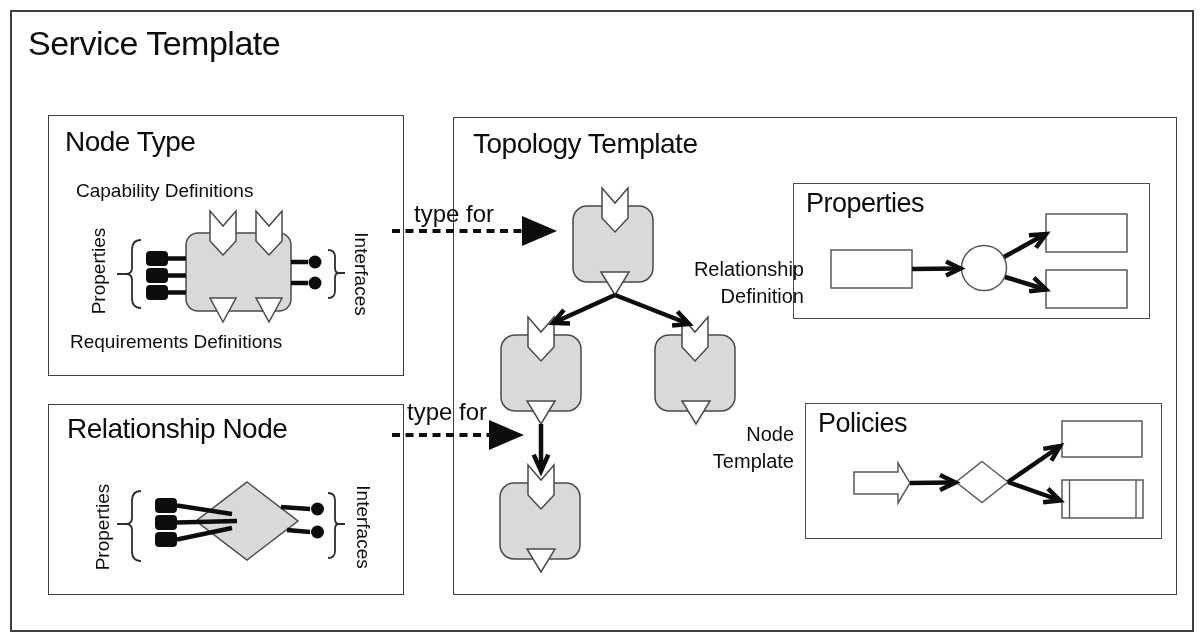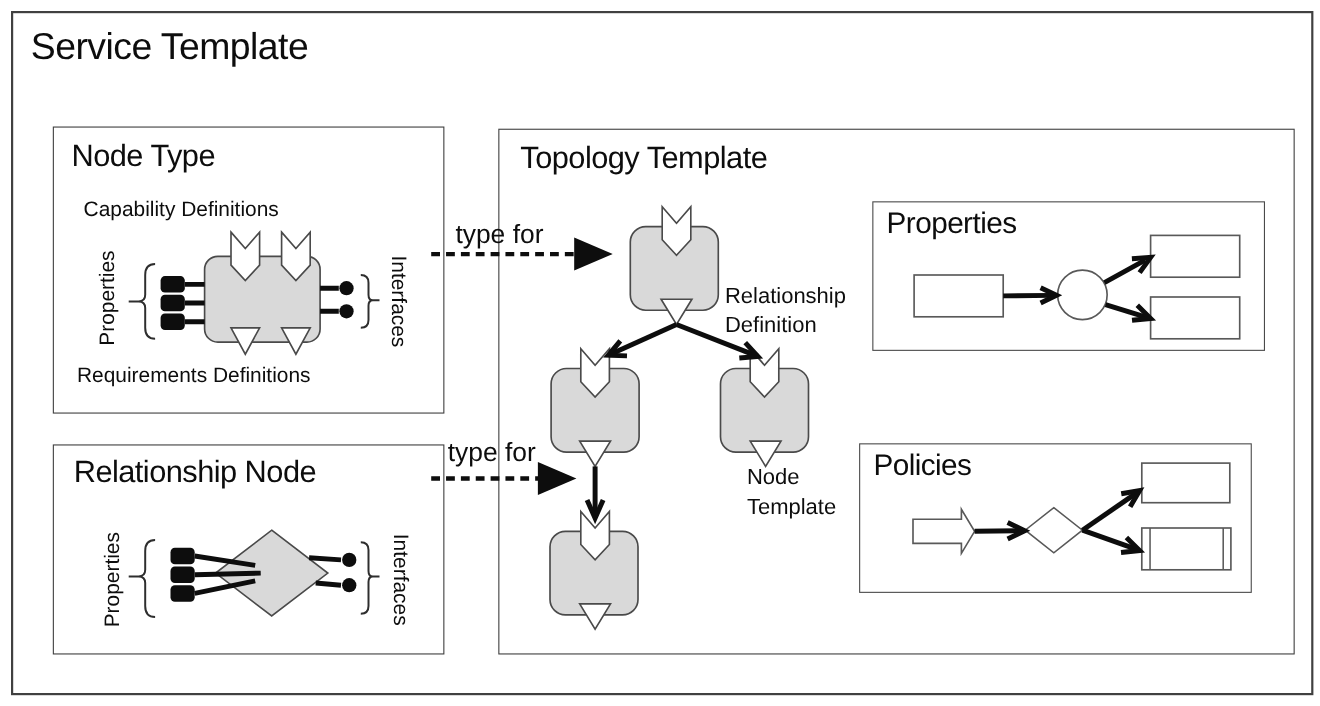--- a/index.html
+++ b/index.html
@@ -11,27 +11,27 @@
   .page{position:relative;width:1200px;height:642px;background:var(--background);overflow:hidden}
   .frame{position:absolute;left:10px;top:10px;width:1184px;height:622px;border:2px solid var(--frame)}
   .page-title{position:absolute;left:16px;top:12px;font-size:34px;letter-spacing:-0.5px}
   .box{position:absolute;border:1.5px solid #3f3f3f;background:transparent}
   .box > svg{position:absolute;left:0;top:0}
   .box-title{position:absolute;font-size:28px;letter-spacing:-0.5px;white-space:nowrap}
   .tcenter{text-align:left;white-space:nowrap}
   .small-label{position:absolute;font-size:19px;white-space:nowrap}
   .rot-left{width:120px;height:24px;text-align:center;transform:rotate(-90deg);transform-origin:center}
   .rot-right{width:120px;height:24px;text-align:center;transform:rotate(90deg);transform-origin:center}
-  .wrap-label{position:absolute;font-size:20px;line-height:27px;text-align:left;white-space:normal}
+  .wrap-label{position:absolute;font-size:20px;line-height:27px;text-align:right;white-space:normal}
   
   .node-type{left:36px;top:103px;width:356px;height:261px}
   .rel-type{left:36px;top:392px;width:356px;height:191px}
   .topology{left:441px;top:105px;width:724px;height:478px}
   .workflows{left:339px;top:65px;width:357px;height:136px;border-color:#4a4a4a}
-  .policies{left:327px;top:285px;width:357px;height:136px;border-color:#4a4a4a}
+  .policies{left:351px;top:285px;width:357px;height:136px;border-color:#4a4a4a}
   
   .shape{fill:var(--shape-fill);stroke:var(--outline);stroke-width:1.5}
   .white-shape{fill:#fff;stroke:var(--outline);stroke-width:1.5}
   .thin{fill:#fff;stroke:#595959;stroke-width:1.5}
   .thinline{fill:none;stroke:#595959;stroke-width:1.4}
   .black-bit{fill:var(--ink);stroke:none}
   .conn{stroke:var(--ink);stroke-width:4.5;fill:none}
   .ah{stroke:var(--ink);stroke-width:4.5;fill:none;stroke-linejoin:miter}
   .brace{stroke:#2e2e2e;stroke-width:1.8;fill:none}
   .dash{stroke:var(--ink);stroke-width:4;stroke-dasharray:8 5.5;fill:none}

